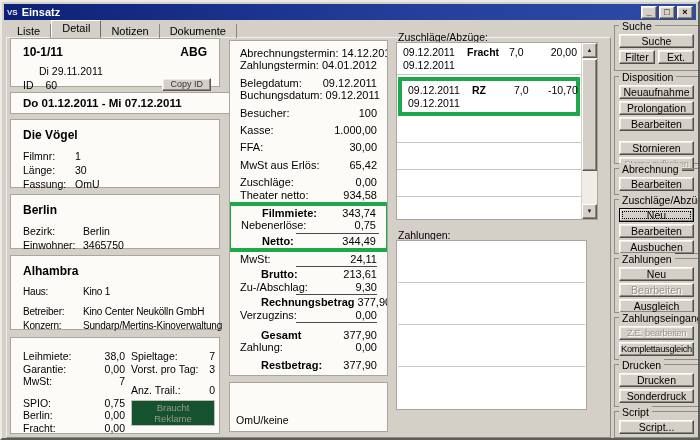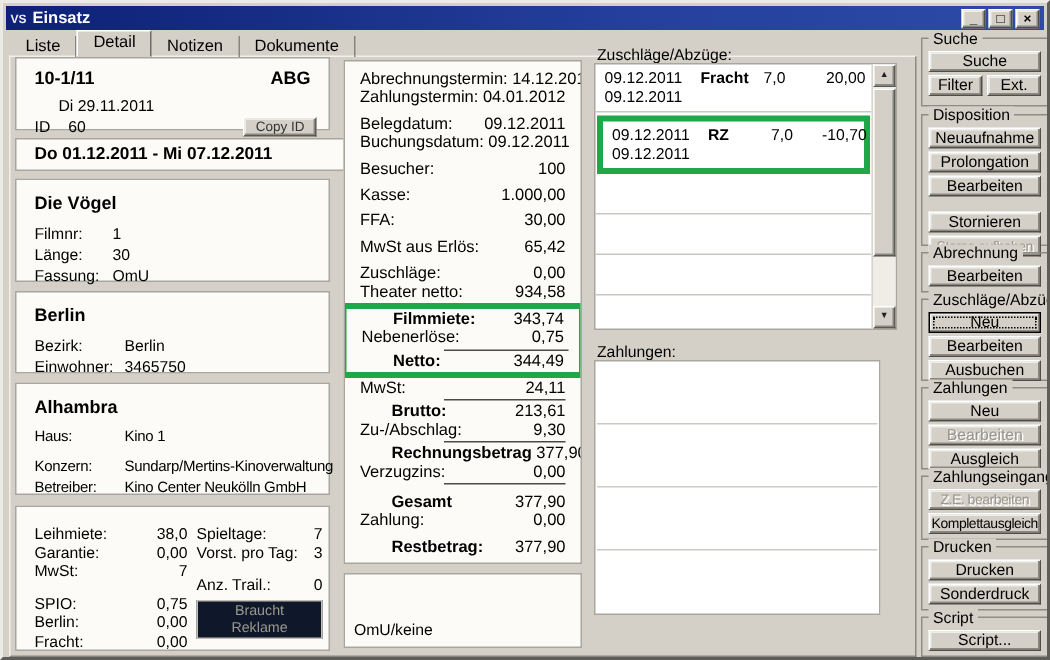--- a/index.html
+++ b/index.html
@@ -55,21 +55,21 @@
 
   
   .cond { position:relative; font-size:10.5px; }
   .ccol { position:absolute; top:12px; }
   #ccol1 { left:12px; width:102px; }
   #ccol2 { left:120px; width:84px; }
   .crow { display:flex; justify-content:space-between; line-height:12.5px; }
   .crow .lab { padding-right:4px; }
   .crow .val { text-align:right; white-space:nowrap; }
   .cgap { height:9px; }
-  .flat-btn { display:block; margin-top:3px; font-size:9.5px; color:#9b988f; background:#0f172a;
+  .flat-btn { display:block; margin-top:3px; font-size:9.5px; color:#9b988f; background:#14532d;
               border:1px solid #c2bfb7; padding:1px 5px; font-family:inherit; }
 
   
   #boxM { left:227px; top:38px; width:159px; height:336px; overflow:hidden; padding-top:6px; }
   #boxN { left:227px; top:380px; width:159px; height:50px; }
   .brow { display:flex; justify-content:space-between; padding:0 10px; height:12.4px; line-height:12.4px;
           font-size:11px; white-space:nowrap; }
   .brow .bl { padding-right:3px; }
   .brow .bv { text-align:right; }
   .b { font-weight:bold;padding-left:21px; }
@@ -197,26 +197,26 @@
   </div>
 
   <div class="box cine" id="boxE">
     <div class="sect-title">Alhambra</div>
     <div class="lrow wide">
       <span class="lab">Haus:</span>
       <span class="val">Kino 1</span>
       </div>
     <div class="gap6"></div>
     <div class="lrow wide">
+      <span class="lab">Betreiber:</span>
+      <span class="val">Kino Center Neukölln GmbH</span>
+      </div>
+    <div class="lrow wide">
       <span class="lab">Konzern:</span>
       <span class="val">Sundarp/Mertins-Kinoverwaltung</span>
-      </div>
-    <div class="lrow wide">
-      <span class="lab">Betreiber:</span>
-      <span class="val">Kino Center Neukölln GmbH</span>
       </div>
   </div>
 
   <div class="box cond" id="boxF">
     <div class="ccol" id="ccol1">
       <div class="crow">
         <span class="lab">Leihmiete:</span>
         <span class="val">38,0</span>
         </div>
       <div class="crow">

